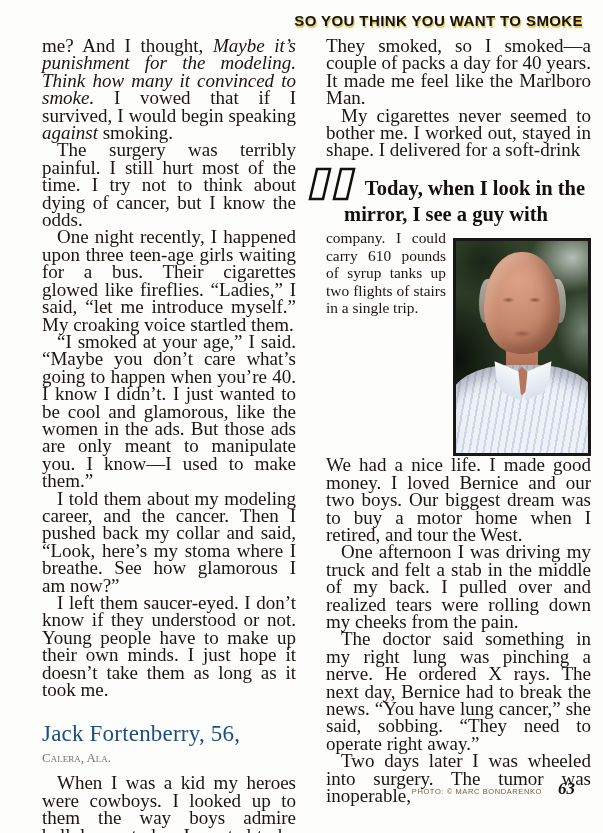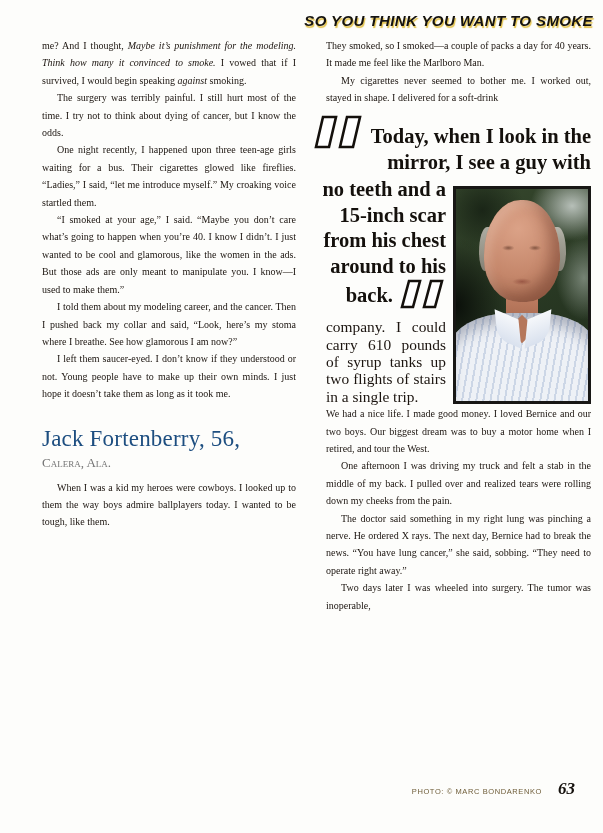--- a/index.html
+++ b/index.html
@@ -8,34 +8,34 @@
     position: relative;
     width: 603px; height: 833px;
     margin: 0 auto;
     background: #fdfdfb;
     overflow: hidden;
     font-family: "Liberation Serif", serif;
     color: #1b140f;
   }
   
   .running-head {
-    position: absolute; top: 12px; right: 10px;
+    position: absolute; top: 12px; right: 20px;
     font-family: "Liberation Sans", sans-serif;
-    font-weight: bold; font-style: italic;
+    font-weight: bold; 
     font-size: 15px; letter-spacing: 0.4px;
     color: #151310;
     text-shadow: 1px 2px 1px rgba(222,183,44,0.85);
     white-space: nowrap;
   }
   
   .col { position: absolute; top: 37px; }
   .col-left  { left: 42px;  width: 254px; }
   .col-right { left: 301px; width: 290px; }
   .col p {
-    font-size: 10px; line-height: 17.4px;
+    font-size: 19px; line-height: 17.4px;
     text-align: justify;
     text-indent: 15px;
   }
   .col p.noindent { text-indent: 0; }
   .col-right > p, .col-right .body-after { margin-left: 25px; }
   .em { font-style: italic; }
 
   
   .byline-name {
     margin-top: 23px;
@@ -51,21 +51,21 @@
     color: #737373;
   }
 
   
   .pullquote { margin-top: 7px; }
   .pq-text {
     font-family: "Liberation Serif", serif;
     font-weight: bold;
     font-size: 20.5px; line-height: 25.5px;
     color: #14100c;
-    text-align: right;
+    text-align: center;
   }
   .q-icon { display: inline-block; }
   .q-open  { width: 52px; height: 36px; vertical-align: -7px; margin-right: 6px; }
   .q-close { width: 46px; height: 31px; vertical-align: -8px; margin-left: 7px; }
   .pq-row { display: flex; margin-top: 2px; }
   .pq-left { width: 145px; flex: 0 0 145px; }
   .pq-part2 { margin-bottom: 8px; }
   .pq-left p.narrow {
     margin-left: 25px; width: 120px;
     font-size: 15.4px; line-height: 17.4px;
@@ -168,26 +168,20 @@
       <div class="pq-text">
         <svg class="q-icon q-open" viewBox="0 0 52 36">
           <g fill="#ffffff" stroke="#14100c" stroke-width="2.6" stroke-linejoin="miter">
             <path d="M3 33 L10 3 L23 3 L16 33 Z"></path>
             <path d="M27 33 L34 3 L47 3 L40 33 Z"></path>
           </g>
         </svg><span>Today, when I look in the mirror, I see a guy with</span>
       </div>
       <div class="pq-row">
         <div class="pq-left">
-          <div class="pq-text pq-part2"><span>no teeth and a 15-inch scar from his chest around to his back.</span><svg class="q-icon q-close" viewBox="0 0 46 31">
-              <g fill="#ffffff" stroke="#14100c" stroke-width="2.6" stroke-linejoin="miter">
-                <path d="M2 28 L9 2 L20 2 L13 28 Z"></path>
-                <path d="M24 28 L31 2 L42 2 L35 28 Z"></path>
-              </g>
-            </svg></div>
           <p class="narrow">company. I could carry 610 pounds of syrup tanks up two flights of stairs in a single trip.</p>
         </div>
         <div class="photo">
           <div class="ph-hair-l"></div>
           <div class="ph-hair-r"></div>
           <div class="ph-neck"></div>
           <div class="ph-head"></div>
           <div class="ph-chest"></div>
           <div class="ph-collar l"></div>
           <div class="ph-collar r"></div>

